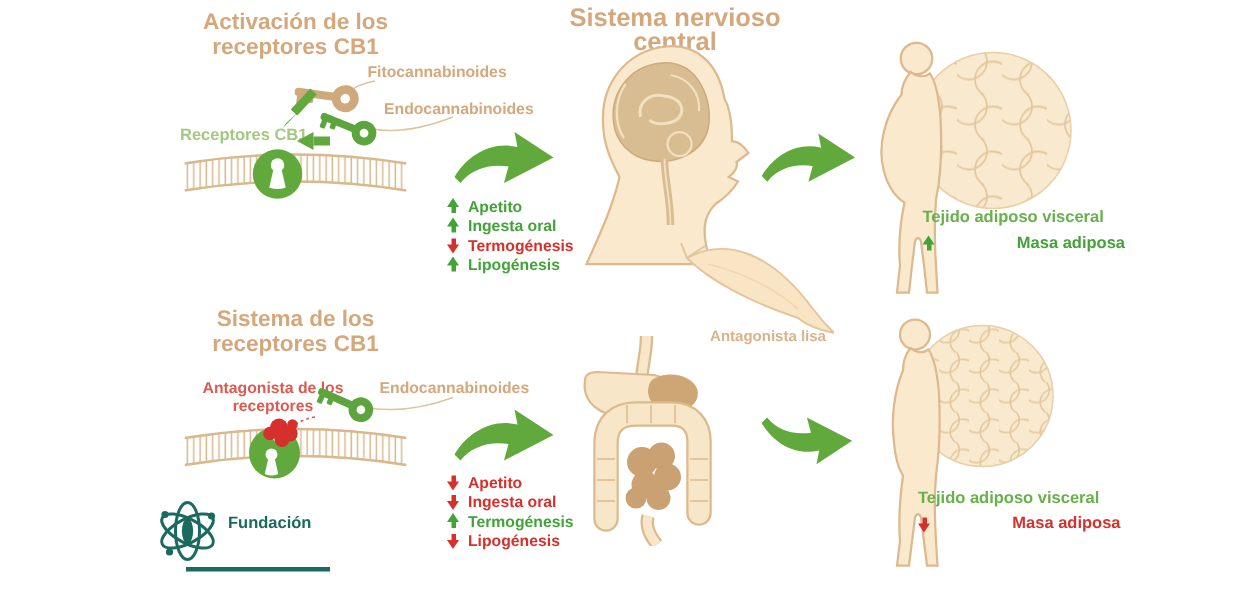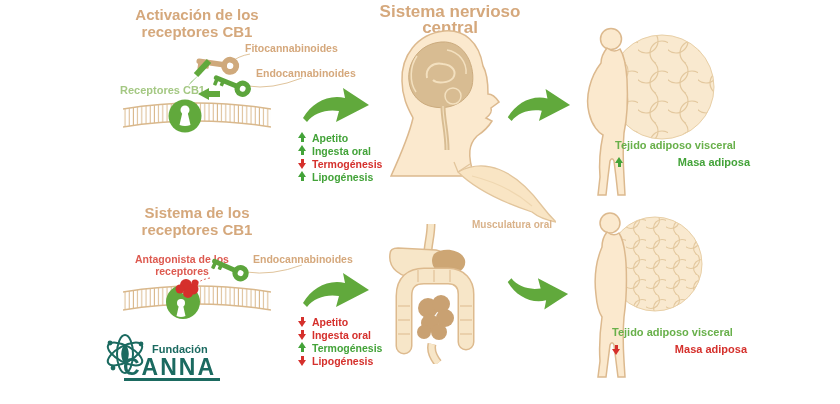--- a/index.html
+++ b/index.html
@@ -129,21 +129,21 @@
 
   <svg class="abs" style="left:505px;top:85px;" width="66" height="42" viewBox="0 0 70 42">
     <path d="M3,33 C12,18 28,9 45,13 L43,3 L69,20 L36,37 L39,26 C26,24 14,28 7,37 Z" fill="#61a93c"></path>
   </svg>
 
   <svg class="abs" style="left:452px;top:160px;" width="104" height="64" viewBox="0 0 104 64">
     <path d="M6,12 C32,-2 62,8 90,46 C96,54 100,58 104,62 C94,60 86,57 80,52 C50,42 22,28 6,12 Z" fill="#f9e5c4" stroke="#e2c59c" stroke-width="1.3"></path>
     <path d="M6,12 L18,4 M6,12 L2,2" fill="none" stroke="#e2c59c" stroke-width="1.3"></path>
     <path d="M20,16 C44,22 64,32 80,46" fill="none" stroke="#efd7b0" stroke-width="1.2"></path>
   </svg>
-  <div class="abs lbl" style="left:452px;top:219px;width:120px;text-align:center;font-size:10px;color:#d9b28a;">Musculatura oral</div>
+  <div class="abs lbl" style="left:452px;top:219px;width:120px;text-align:center;font-size:10px;color:#d9b28a;">Antagonista lisa</div>
 
   <svg class="abs" style="left:608px;top:33px;" width="108" height="108" viewBox="0 0 108 108">
     <defs>
       <pattern id="cellsA" width="30" height="30" patternUnits="userSpaceOnUse">
         <circle cx="8" cy="8" r="12" fill="none" stroke="#e3c89e" stroke-width="1.2"></circle>
         <circle cx="24" cy="20" r="12" fill="none" stroke="#e3c89e" stroke-width="1.2"></circle>
       </pattern>
     </defs>
     <circle cx="54" cy="54" r="52" fill="#f9e9cf"></circle>
     <circle cx="54" cy="54" r="52" fill="url(#cellsA)" stroke="#e8cfa6" stroke-width="1"></circle>
@@ -280,17 +280,16 @@
         <ellipse cx="22" cy="25" rx="19" ry="8" transform="rotate(90 22 25)"></ellipse>
       </g>
       <g fill="#1b6a60">
         <circle cx="7" cy="14" r="2.4"></circle>
         <circle cx="38" cy="15" r="2.4"></circle>
         <circle cx="10" cy="39" r="2.4"></circle>
         <path d="M22,15 C27,20 27,30 22,35 C17,30 17,20 22,15 Z"></path>
       </g>
     </svg>
     <div class="abs logo-text" style="left:53px;top:16px;font-size:11px;">Fundación</div>
-    <div class="abs logo-text" style="left:24px;top:27px;font-size:23px;letter-spacing:2px;">CANNA</div>
     <div class="abs" style="left:25px;top:51px;width:96px;height:2.5px;background:#1b6a60;"></div>
   </div>
 
 </div>
 
 </body></html>

